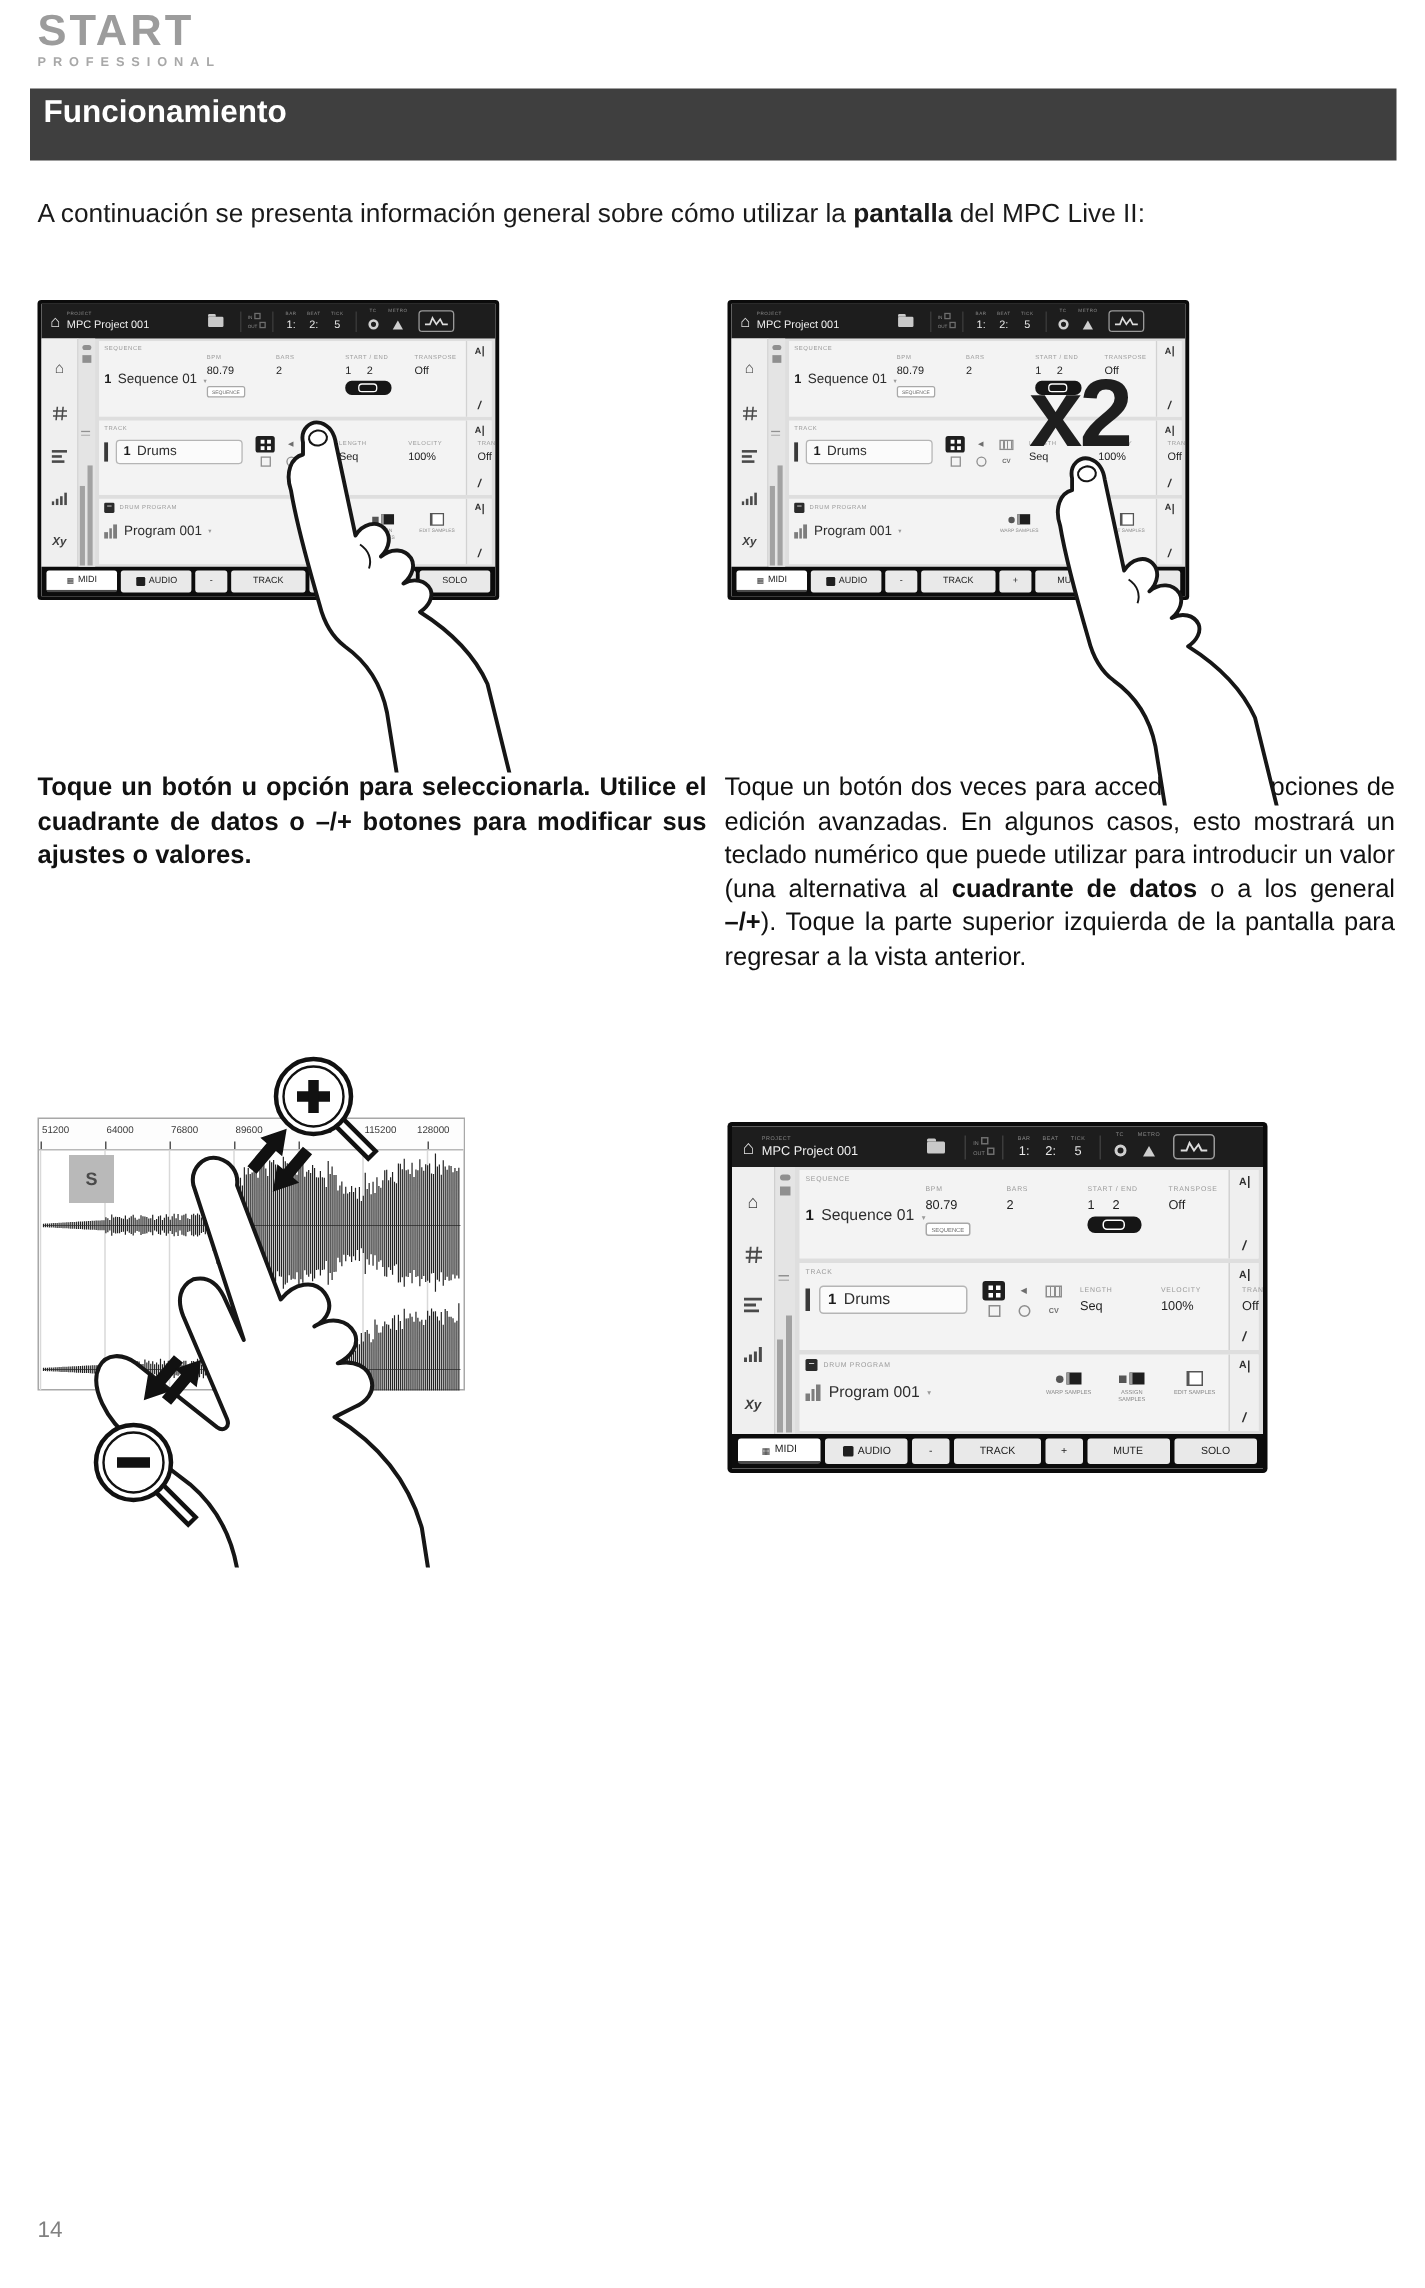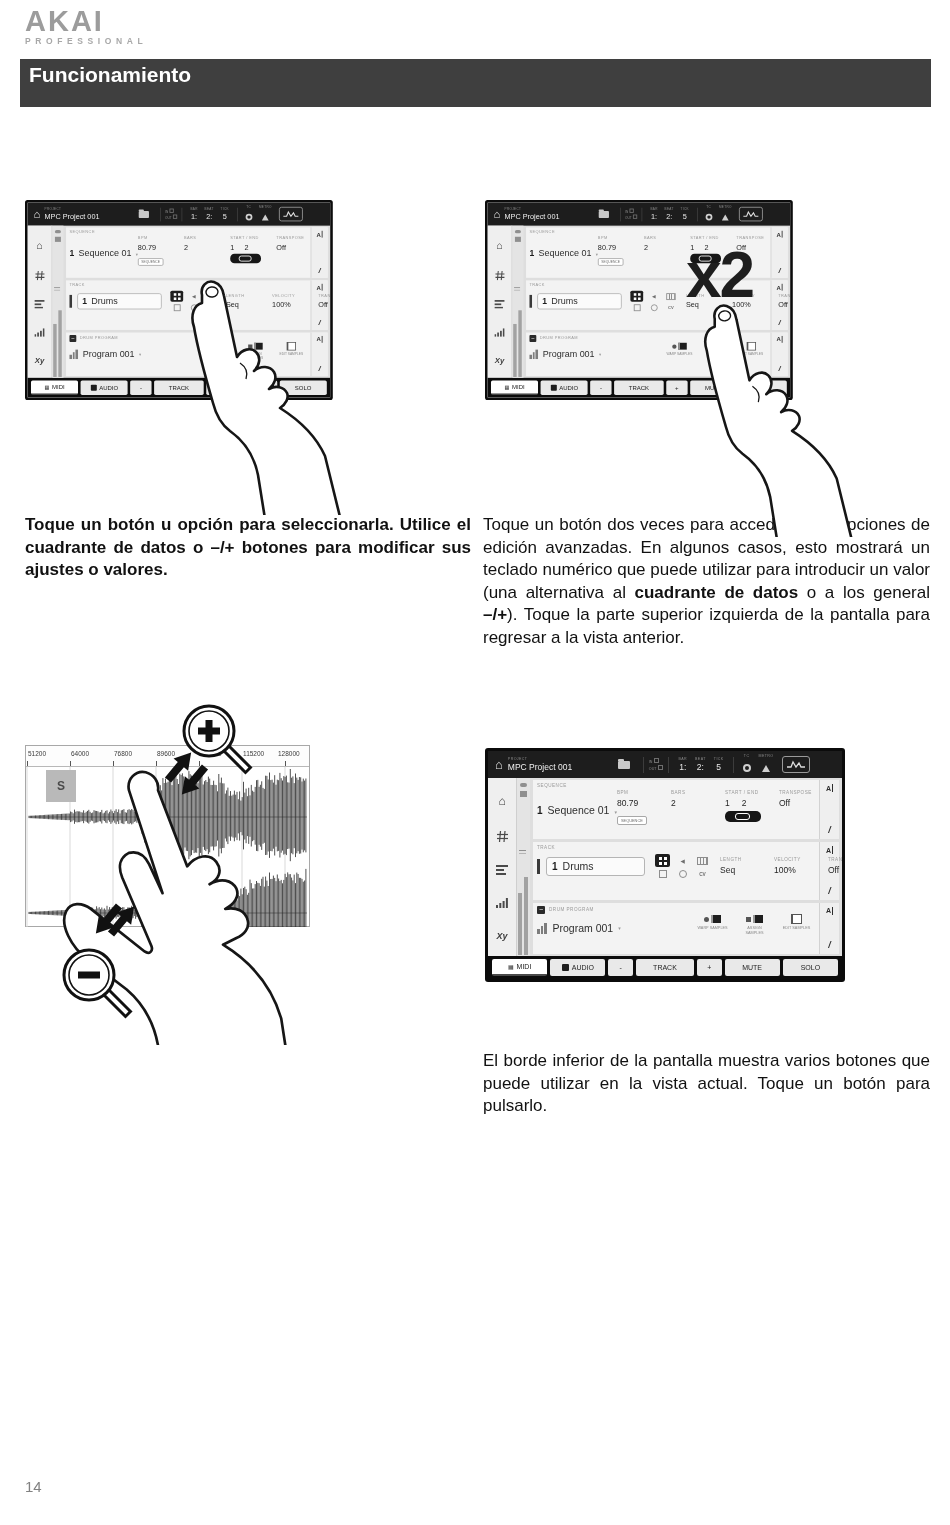--- a/index.html
+++ b/index.html
@@ -117,28 +117,29 @@
   .wr-tick{position:absolute;bottom:0;width:1px;height:5px;background:#555;}
   .wave-marker{position:absolute;left:20px;top:24px;width:30px;height:32px;background:#b9b9b9;color:#4a4a4a;font-size:12px;font-weight:bold;display:flex;align-items:center;justify-content:center;z-index:2;}
   .fig3-overlay{position:absolute;left:25px;top:700px;width:300px;height:345px;z-index:6;}
 </style>
 </head>
 <body>
 
 <div class="page">
 
   <div class="logo">
-    <div class="akai">AKAI</div>
+    <div class="akai">START</div>
     <div class="prof">PROFESSIONAL</div>
   </div>
 
   <div class="sec-bar">
     <span>Funcionamiento</span>
   </div>
 
+  <p class="intro"><span>A continuación se presenta información general sobre cómo utilizar la </span><b>pantalla</b><span> del MPC Live II:</span></p>
 
   <div class="mpc-slot small" style="left:25px;top:200px;">
   <div class="screen-wrap">
     <div class="scr">
       <div class="scr-top">
         <span class="t-home">⌂</span>
         <div class="t-proj">
           <div class="t-lbl">PROJECT</div>
           <div class="t-val">MPC Project 001</div>
         </div>
@@ -924,17 +925,16 @@
         <span class="bb-btn bb-md">TRACK</span>
         <span class="bb-btn bb-sm">+</span>
         <span class="bb-btn bb-lg">MUTE</span>
         <span class="bb-btn bb-lg">SOLO</span>
       </div>
     </div>
   </div>
 </div>
 
   <div class="cap" style="left:483px;top:1050px;width:447px;">
-    <p>El borde inferior de la pantalla muestra varios botones que puede utilizar en la vista actual. Toque un botón para pulsarlo.</p>
   </div>
 
   <div class="pagenum">14</div>
 </div>
 
 </body></html>

